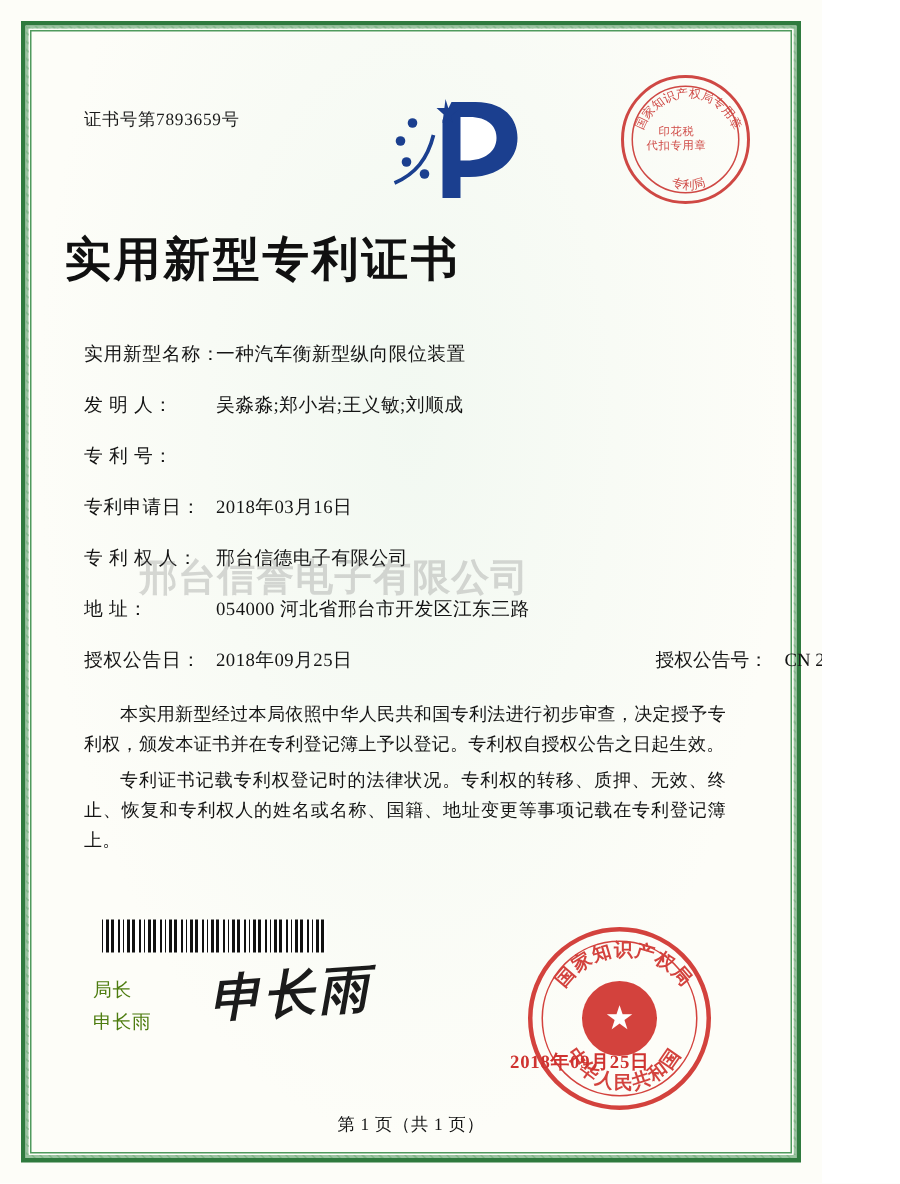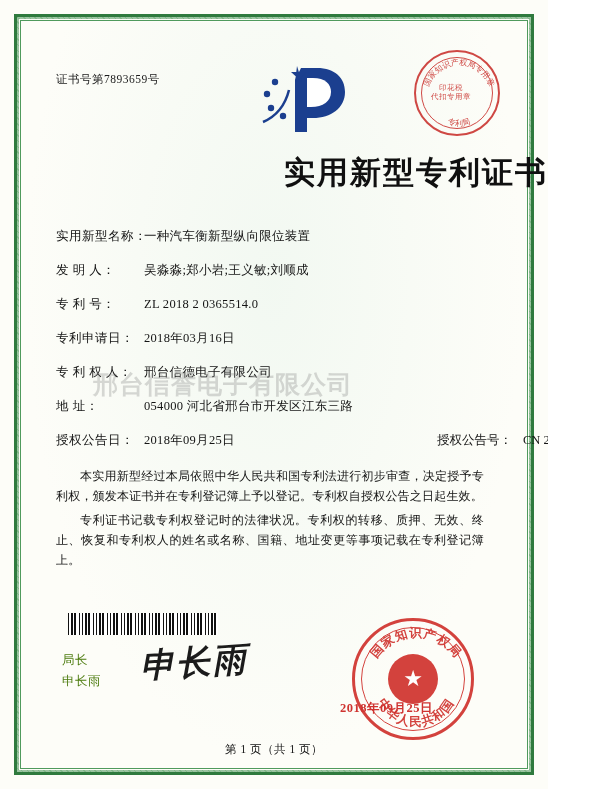--- a/index.html
+++ b/index.html
@@ -110,21 +110,21 @@
   .stamp-arc text {
     fill: #c9302c;
     font-size: 8px;
     font-family: "Liberation Serif", serif;
   }
 
   .title {
     position: absolute;
     left: 0; right: 0;
     top: 152px;
-    text-align: right;
+    text-align: left;
     font-size: 31px;
     font-weight: bold;
     letter-spacing: 2px;
     color: #101010;
     font-family: "DejaVu Serif", "Liberation Serif", serif;
     margin-left: 43px;
   }
 
   .fields {
     position: absolute;
@@ -346,21 +346,20 @@
     <div class="field-row">
       <div class="field-label">实用新型名称：</div>
       <div class="field-value">一种汽车衡新型纵向限位装置</div>
     </div>
     <div class="field-row">
       <div class="field-label">发  明  人：</div>
       <div class="field-value">吴淼淼;郑小岩;王义敏;刘顺成</div>
     </div>
     <div class="field-row">
       <div class="field-label">专  利  号：</div>
-      <div class="field-value">ZL 2018 2 0365514.0</div>
     </div>
     <div class="field-row">
       <div class="field-label">专利申请日：</div>
       <div class="field-value">2018年03月16日</div>
     </div>
     <div class="field-row">
       <div class="field-label">专  利  权  人：</div>
       <div class="field-value">邢台信德电子有限公司</div>
     </div>
     <div class="field-row">

